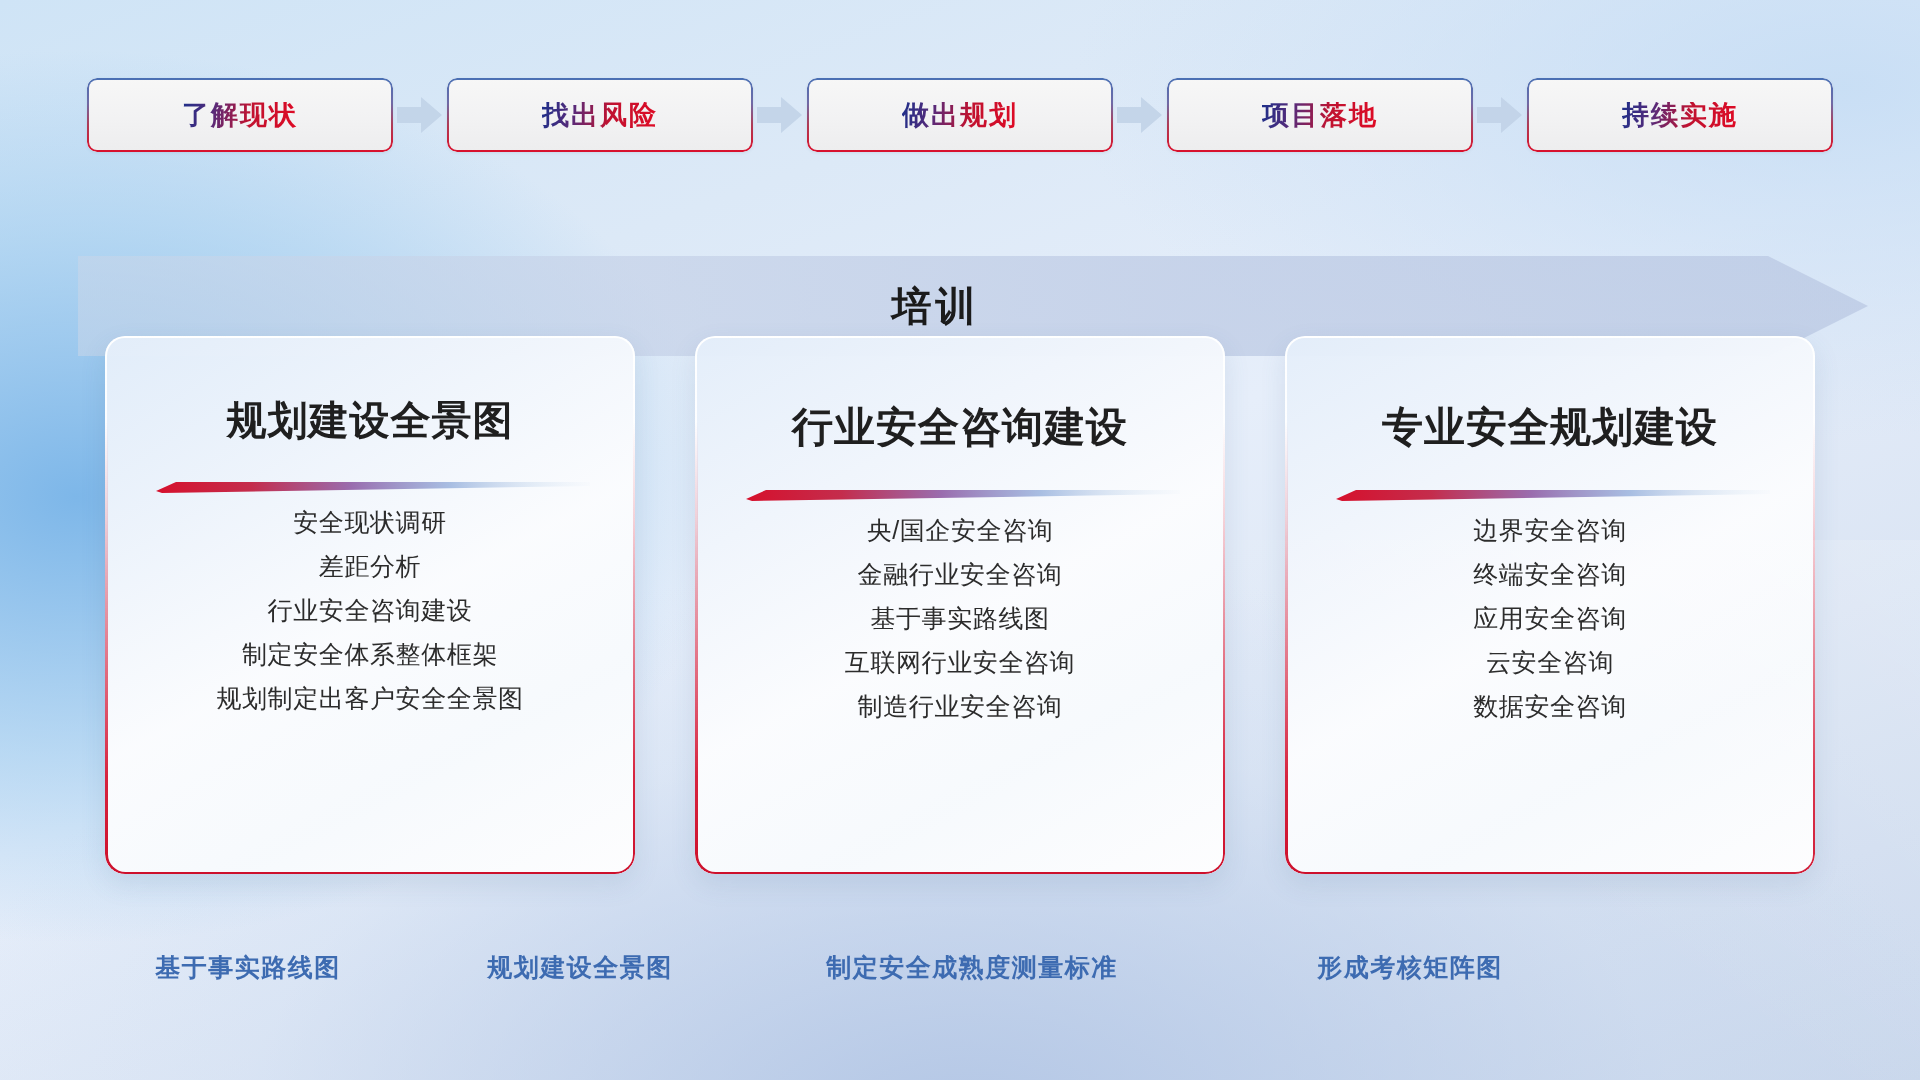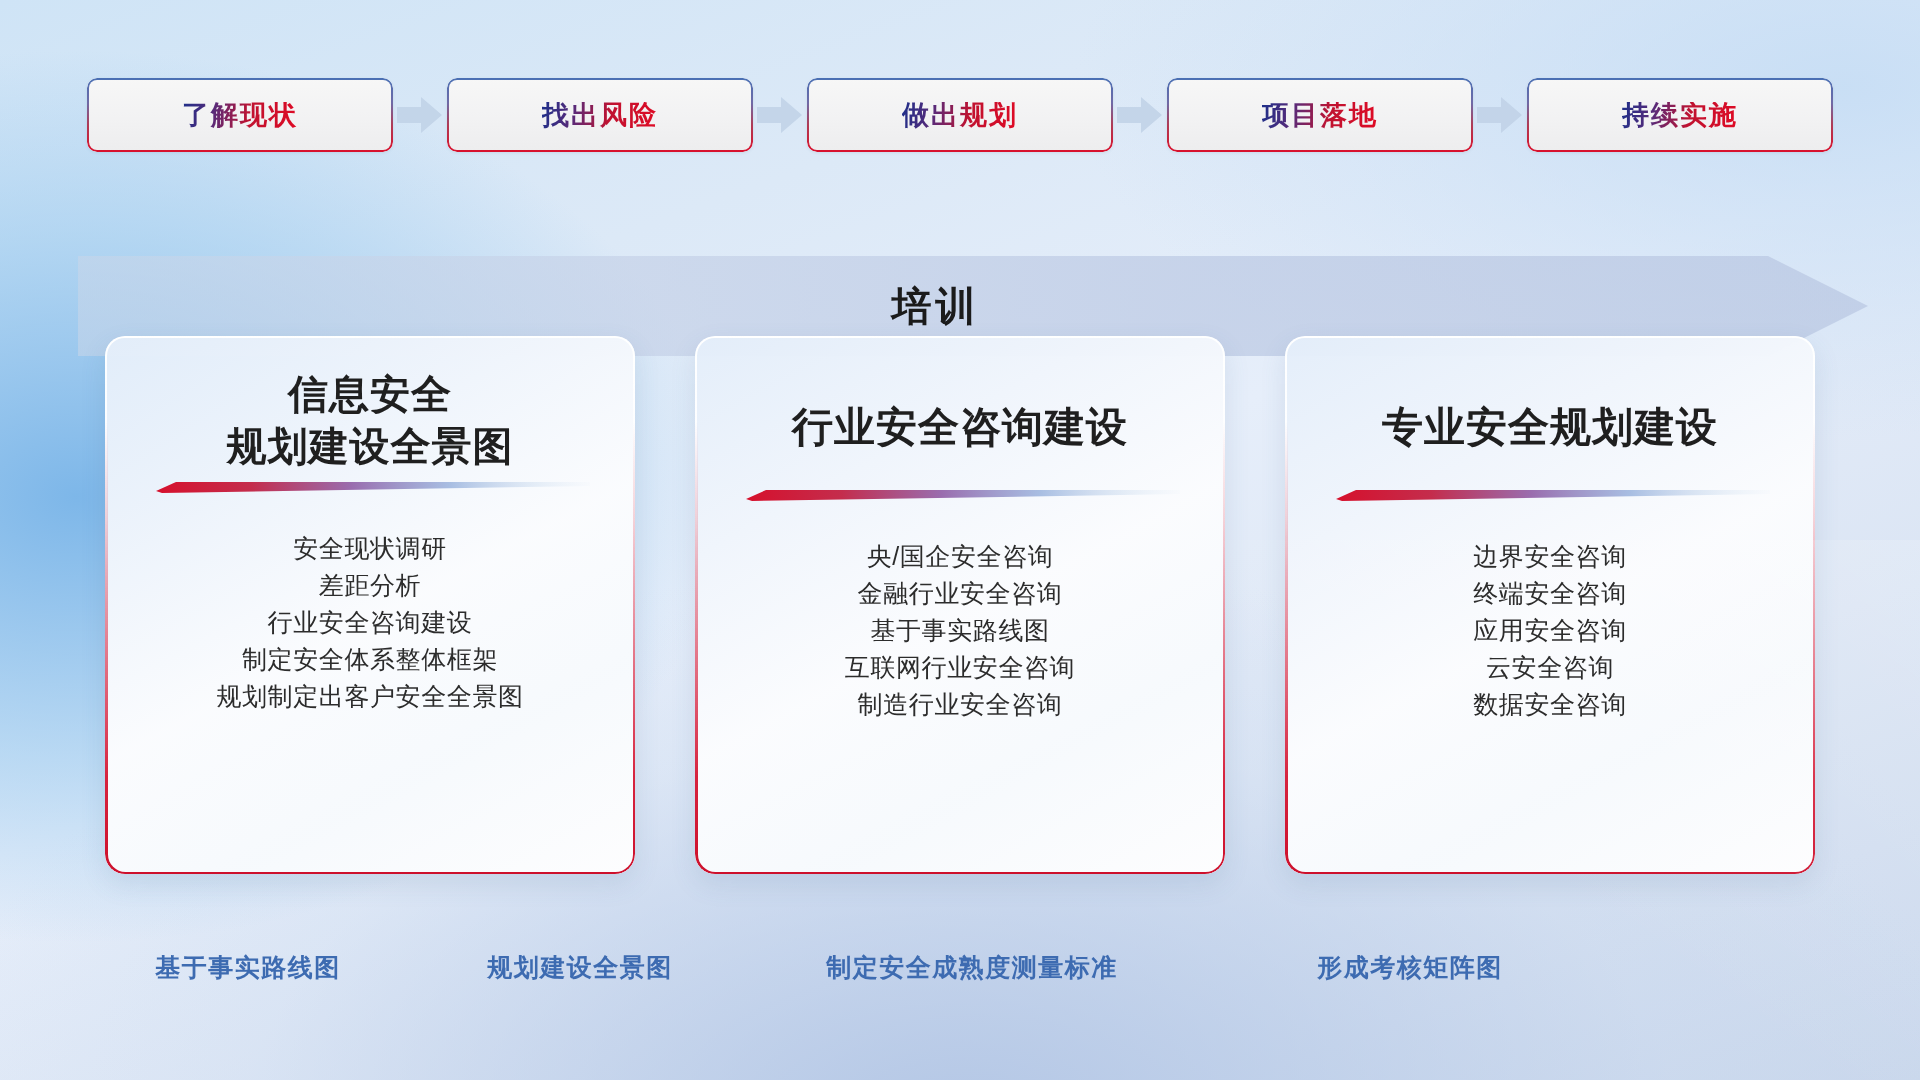--- a/index.html
+++ b/index.html
@@ -149,24 +149,24 @@
   }
   .card-title .ln{ display:block; }
 
   .divider{
     margin-top:6px;
     width:440px; height:14px;
   }
   .divider svg{ display:block; }
 
   .card-list{
-    margin-top:38px;
+    margin-top:12px;
     width:100%;
     display:flex; flex-direction:column; align-items:center;
-    gap:5px;
+    gap:12px;
   }
   .card-list li{
     list-style:none;
     font-size:25px; color:#2c2c2c; font-weight:400;
     letter-spacing:0.6px; line-height:1.28;
   }
 
   
   .card.two-line .card-title{ font-size:40px; margin-top:30px; }
 
@@ -248,21 +248,20 @@
       <path d="M0 0 L1690 0 L1790 50 L1690 100 L0 100 Z" fill="url(#bannerGrad)"></path>
     </svg>
     <div class="banner-label">培训</div>
   </div>
 
   <div class="cards">
 
     <div class="card two-line">
       <div class="card-inner">
         <div class="card-title">
-          <span class="ln">信息安全</span>
           <span class="ln">规划建设全景图</span>
         </div>
         <div class="divider">
           <svg width="440" height="14" viewBox="0 0 440 14" aria-hidden="true">
             <defs>
               <linearGradient id="divGrad1" x1="0" y1="0" x2="1" y2="0">
                 <stop offset="0" stop-color="#d6102c" stop-opacity="1"></stop>
                 <stop offset="0.22" stop-color="#c22243" stop-opacity="0.95"></stop>
                 <stop offset="0.45" stop-color="#8a54a0" stop-opacity="0.85"></stop>
                 <stop offset="0.68" stop-color="#7f9fd4" stop-opacity="0.65"></stop>

